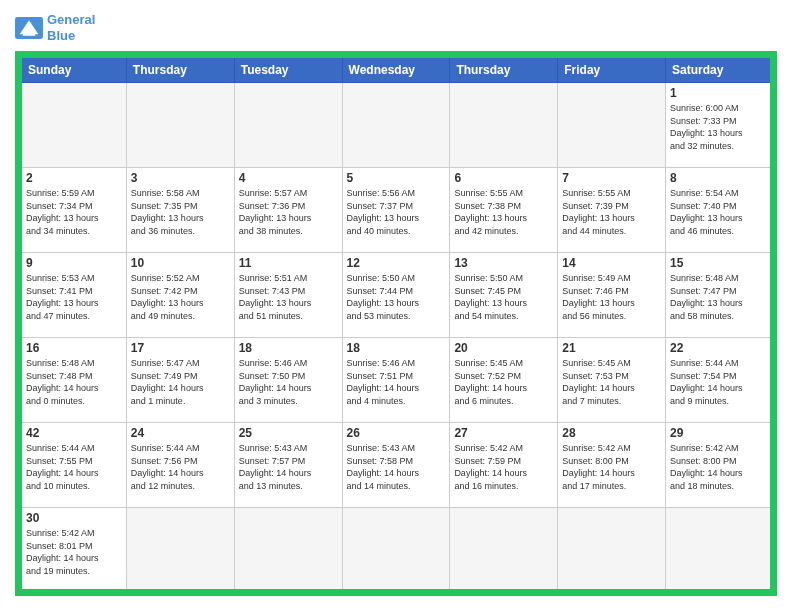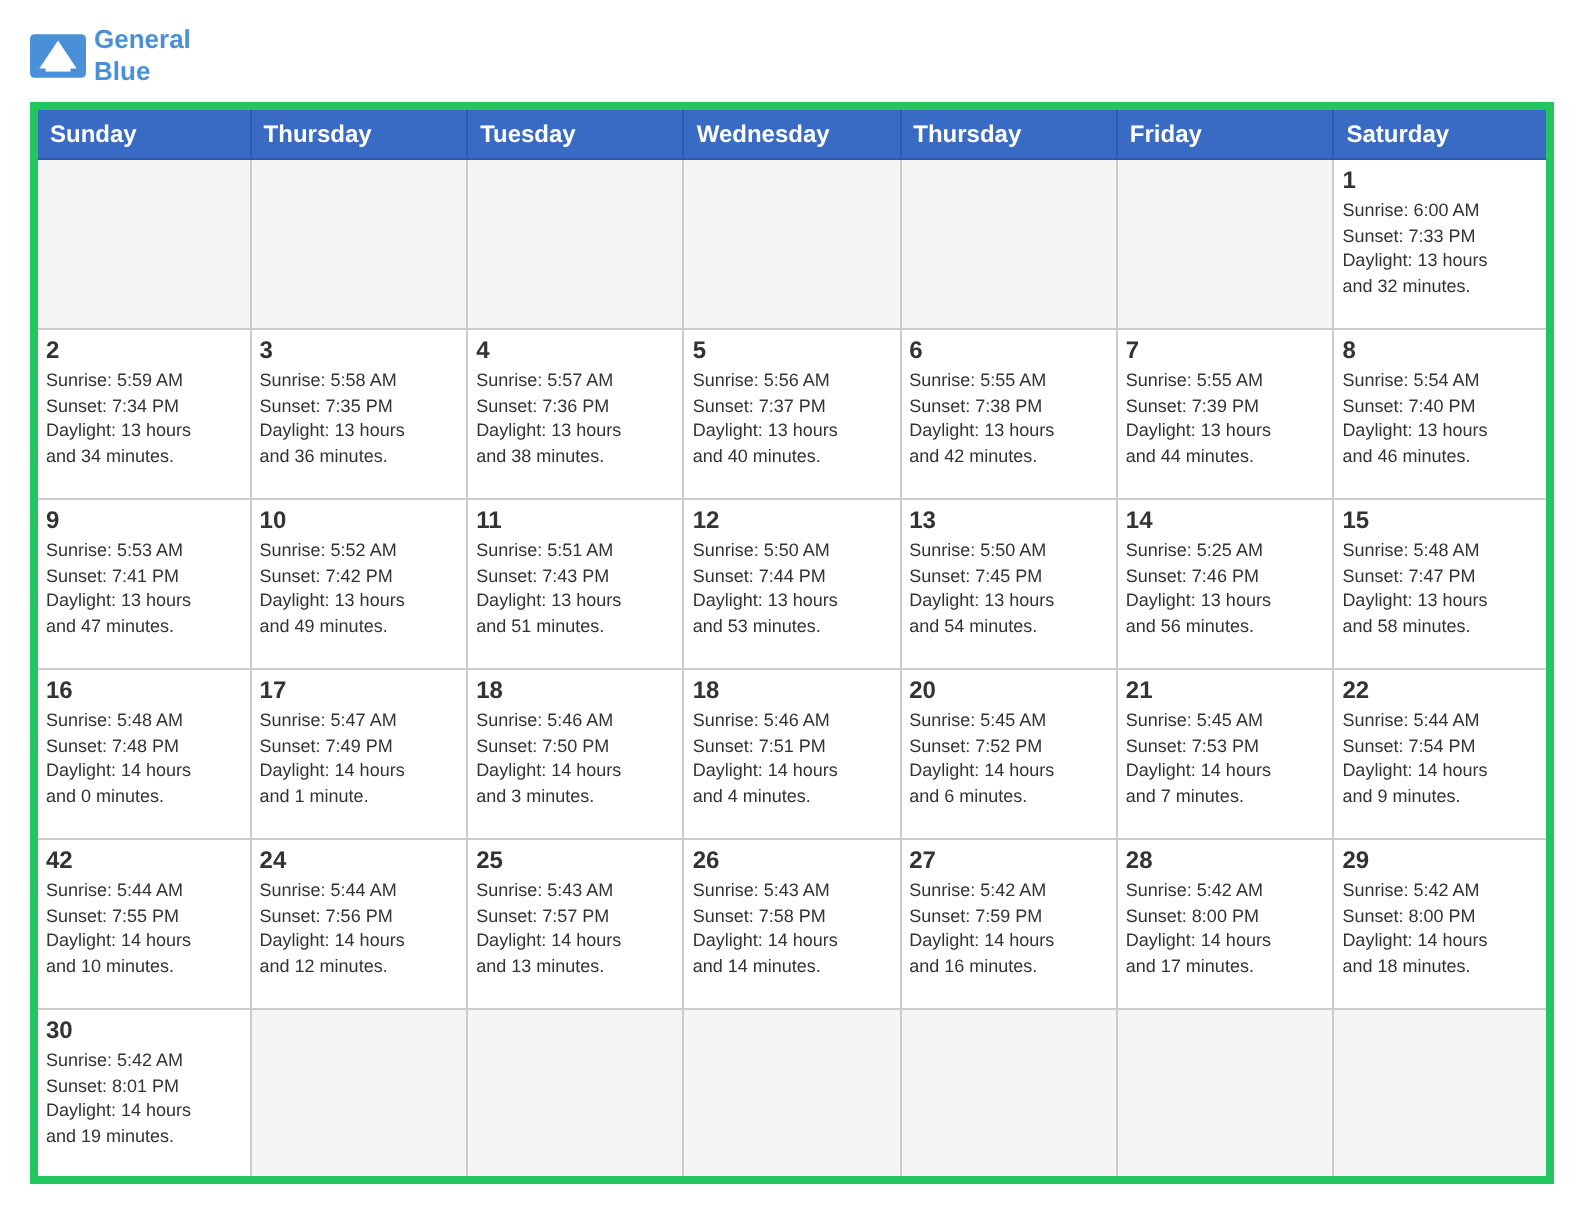--- a/index.html
+++ b/index.html
@@ -11,21 +11,21 @@
     
     .logo { display: flex; align-items: center; gap: 4px; margin-top: 2px; }
     .logo-text { font-size: 13px; font-weight: bold; color: #333; line-height: 1.2; }
     .logo-text span { color: #4a90d9; }
     .logo-icon { width: 28px; height: 22px; }
     
     .title-block { text-align: right; }
     .main-title { font-size: 32px; font-weight: bold; color: #333; }
     .subtitle { font-size: 14px; color: #555; }
     
-    .calendar { width: 100%; border-collapse: collapse; border: 4px solid #22c55e; }
+    .calendar { width: 100%; border-collapse: collapse; border: 7px solid #22c55e; }
     
     .calendar th {
       background: #3a6bc4;
       color: #fff;
       font-size: 12px;
       font-weight: bold;
       padding: 5px 6px;
       text-align: left;
       border: 1px solid #2a5ab4;
     }
@@ -177,21 +177,21 @@
           </td>
           <td>
             <div class="day-number">13</div>
             <div class="day-info" style="white-space: pre-line;">Sunrise: 5:50 AM
 Sunset: 7:45 PM
 Daylight: 13 hours
 and 54 minutes.</div>
           </td>
           <td>
             <div class="day-number">14</div>
-            <div class="day-info" style="white-space: pre-line;">Sunrise: 5:25 AM
+            <div class="day-info" style="white-space: pre-line;">Sunrise: 5:49 AM
 Sunset: 7:46 PM
 Daylight: 13 hours
 and 56 minutes.</div>
           </td>
           <td>
             <div class="day-number">15</div>
             <div class="day-info" style="white-space: pre-line;">Sunrise: 5:48 AM
 Sunset: 7:47 PM
 Daylight: 13 hours
 and 58 minutes.</div>

